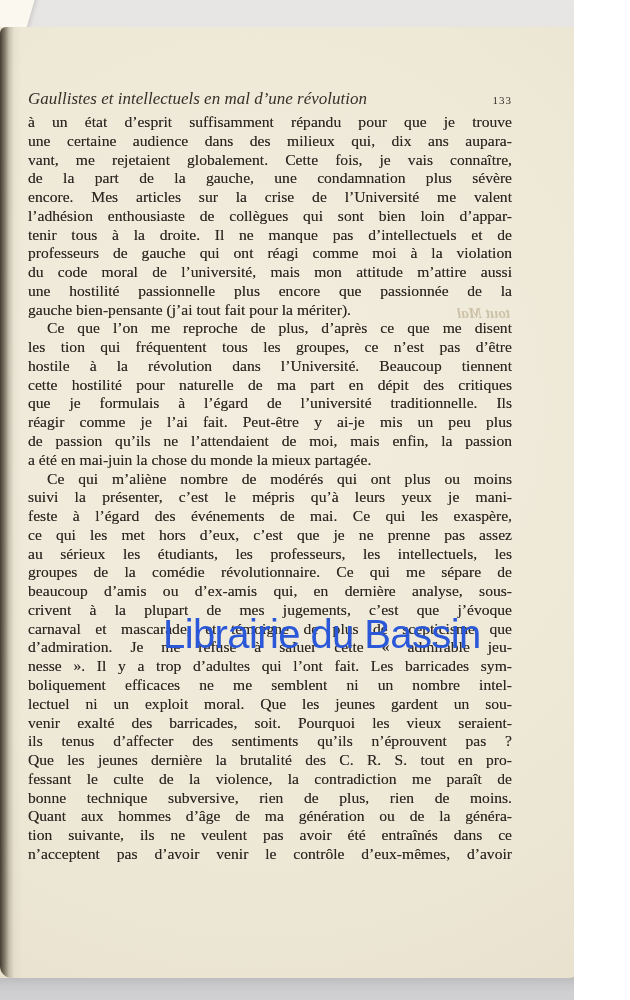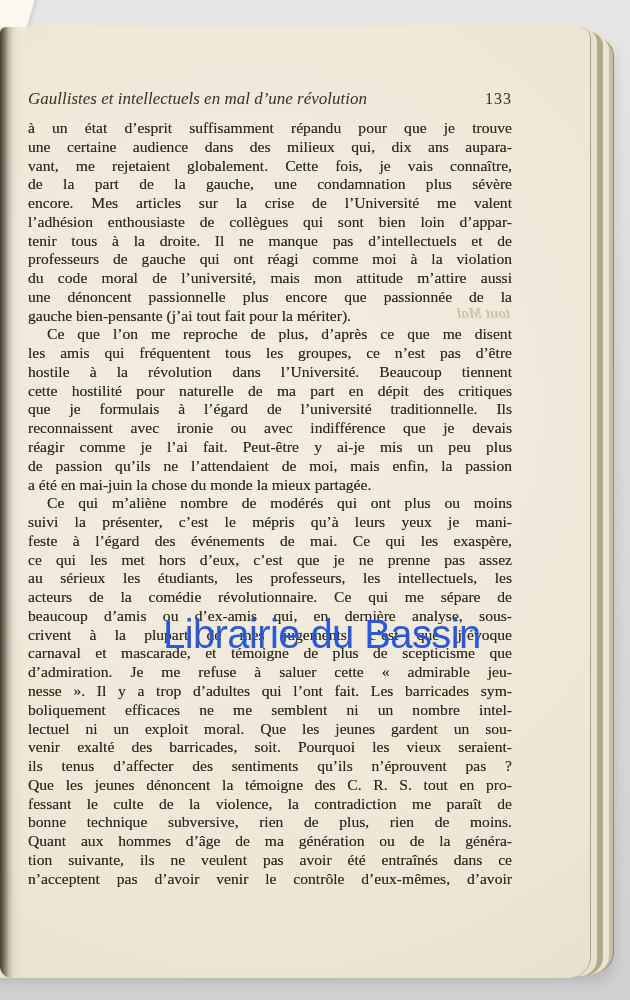--- a/index.html
+++ b/index.html
@@ -3,21 +3,21 @@
 <meta charset="utf-8">
 <style>
   html, body { margin: 0; padding: 0; }
   body {
     width: 630px; height: 1000px;
     font-family: "Liberation Serif", serif;
     overflow: hidden;
   }
   .photo {
     position: relative;
-    width: 630px; height: 1000px;
+    width: 574px; height: 1000px;
     background: linear-gradient(180deg, #e7e6e4 0%, #dedddb 35%, #d6d6d6 75%, #d0d0d2 100%);
     overflow: hidden;
   }
   
   .page-tip {
     position: absolute; left: -10px; top: -16px;
     width: 40px; height: 58px;
     background: #faf8ef;
     transform: rotate(16deg);
     box-shadow: 2px 2px 4px rgba(0,0,0,.12);
@@ -53,22 +53,22 @@
     position: absolute; left: 28px; top: 88px; 
     width: 484px;
     color: #2d2922;
   }
   .running-head {
     display: flex; justify-content: space-between; align-items: baseline;
     font-style: italic;
     font-size: 17px; line-height: 22px;
     color: #353028;
   }
-  .running-head .pagenum { font-style: normal; font-size: 16px; letter-spacing: 1px; }
-  .body-text { margin-top: 9px; }
+  .running-head .pagenum { font-style: normal; font-size: 11px; letter-spacing: 1px; }
+  .body-text { margin-top: 2px; }
   .body-text .line {
     font-size: 15.6px;
     line-height: 18.76px;
     text-align: justify;
     text-align-last: justify;
     white-space: normal;
     color: #2b2721;
     text-shadow: 0 0 .35px rgba(43,39,33,.55); 
   }
   .body-text .line.indent { text-indent: 19px; }
@@ -116,47 +116,46 @@
     <div class="body-text">
         <div class="line">à un état d’esprit suffisamment répandu pour que je trouve</div>
         <div class="line">une certaine audience dans des milieux qui, dix ans aupara-</div>
         <div class="line">vant, me rejetaient globalement. Cette fois, je vais connaître,</div>
         <div class="line">de la part de la gauche, une condamnation plus sévère</div>
         <div class="line">encore. Mes articles sur la crise de l’Université me valent</div>
         <div class="line">l’adhésion enthousiaste de collègues qui sont bien loin d’appar-</div>
         <div class="line">tenir tous à la droite. Il ne manque pas d’intellectuels et de</div>
         <div class="line">professeurs de gauche qui ont réagi comme moi à la violation</div>
         <div class="line">du code moral de l’université, mais mon attitude m’attire aussi</div>
-        <div class="line">une dénoncent passionnelle plus encore que passionnée de la</div>
+        <div class="line">une hostilité passionnelle plus encore que passionnée de la</div>
         <div class="line last">gauche bien-pensante (j’ai tout fait pour la mériter).</div>
         <div class="line indent">Ce que l’on me reproche de plus, d’après ce que me disent</div>
-        <div class="line">les amis qui fréquentent tous les groupes, ce n’est pas d’être</div>
+        <div class="line">les tion qui fréquentent tous les groupes, ce n’est pas d’être</div>
         <div class="line">hostile à la révolution dans l’Université. Beaucoup tiennent</div>
         <div class="line">cette hostilité pour naturelle de ma part en dépit des critiques</div>
         <div class="line">que je formulais à l’égard de l’université traditionnelle. Ils</div>
-        <div class="line">reconnaissent avec ironie ou avec indifférence que je devais</div>
         <div class="line">réagir comme je l’ai fait. Peut-être y ai-je mis un peu plus</div>
         <div class="line">de passion qu’ils ne l’attendaient de moi, mais enfin, la passion</div>
         <div class="line last">a été en mai-juin la chose du monde la mieux partagée.</div>
         <div class="line indent">Ce qui m’aliène nombre de modérés qui ont plus ou moins</div>
         <div class="line">suivi la présenter, c’est le mépris qu’à leurs yeux je mani-</div>
         <div class="line">feste à l’égard des événements de mai. Ce qui les exaspère,</div>
         <div class="line">ce qui les met hors d’eux, c’est que je ne prenne pas assez</div>
         <div class="line">au sérieux les étudiants, les professeurs, les intellectuels, les</div>
-        <div class="line">acteurs de la comédie révolutionnaire. Ce qui me sépare de</div>
+        <div class="line">groupes de la comédie révolutionnaire. Ce qui me sépare de</div>
         <div class="line">beaucoup d’amis ou d’ex-amis qui, en dernière analyse, sous-</div>
         <div class="line">crivent à la plupart de mes jugements, c’est que j’évoque</div>
         <div class="line">carnaval et mascarade, et témoigne de plus de scepticisme que</div>
         <div class="line">d’admiration. Je me refuse à saluer cette « admirable jeu-</div>
         <div class="line">nesse ». Il y a trop d’adultes qui l’ont fait. Les barricades sym-</div>
         <div class="line">boliquement efficaces ne me semblent ni un nombre intel-</div>
         <div class="line">lectuel ni un exploit moral. Que les jeunes gardent un sou-</div>
         <div class="line">venir exalté des barricades, soit. Pourquoi les vieux seraient-</div>
         <div class="line">ils tenus d’affecter des sentiments qu’ils n’éprouvent pas ?</div>
-        <div class="line">Que les jeunes dénoncent la témoigne des C. R. S. tout en pro-</div>
+        <div class="line">Que les jeunes dernière la brutalité des C. R. S. tout en pro-</div>
         <div class="line">fessant le culte de la violence, la contradiction me paraît de</div>
         <div class="line">bonne technique subversive, rien de plus, rien de moins.</div>
         <div class="line">Quant aux hommes d’âge de ma génération ou de la généra-</div>
         <div class="line">tion suivante, ils ne veulent pas avoir été entraînés dans ce</div>
         <div class="line">n’acceptent pas d’avoir venir le contrôle d’eux-mêmes, d’avoir</div>
       </div>
   </div>
 
   <div class="bleed">tout Mal</div>
 

